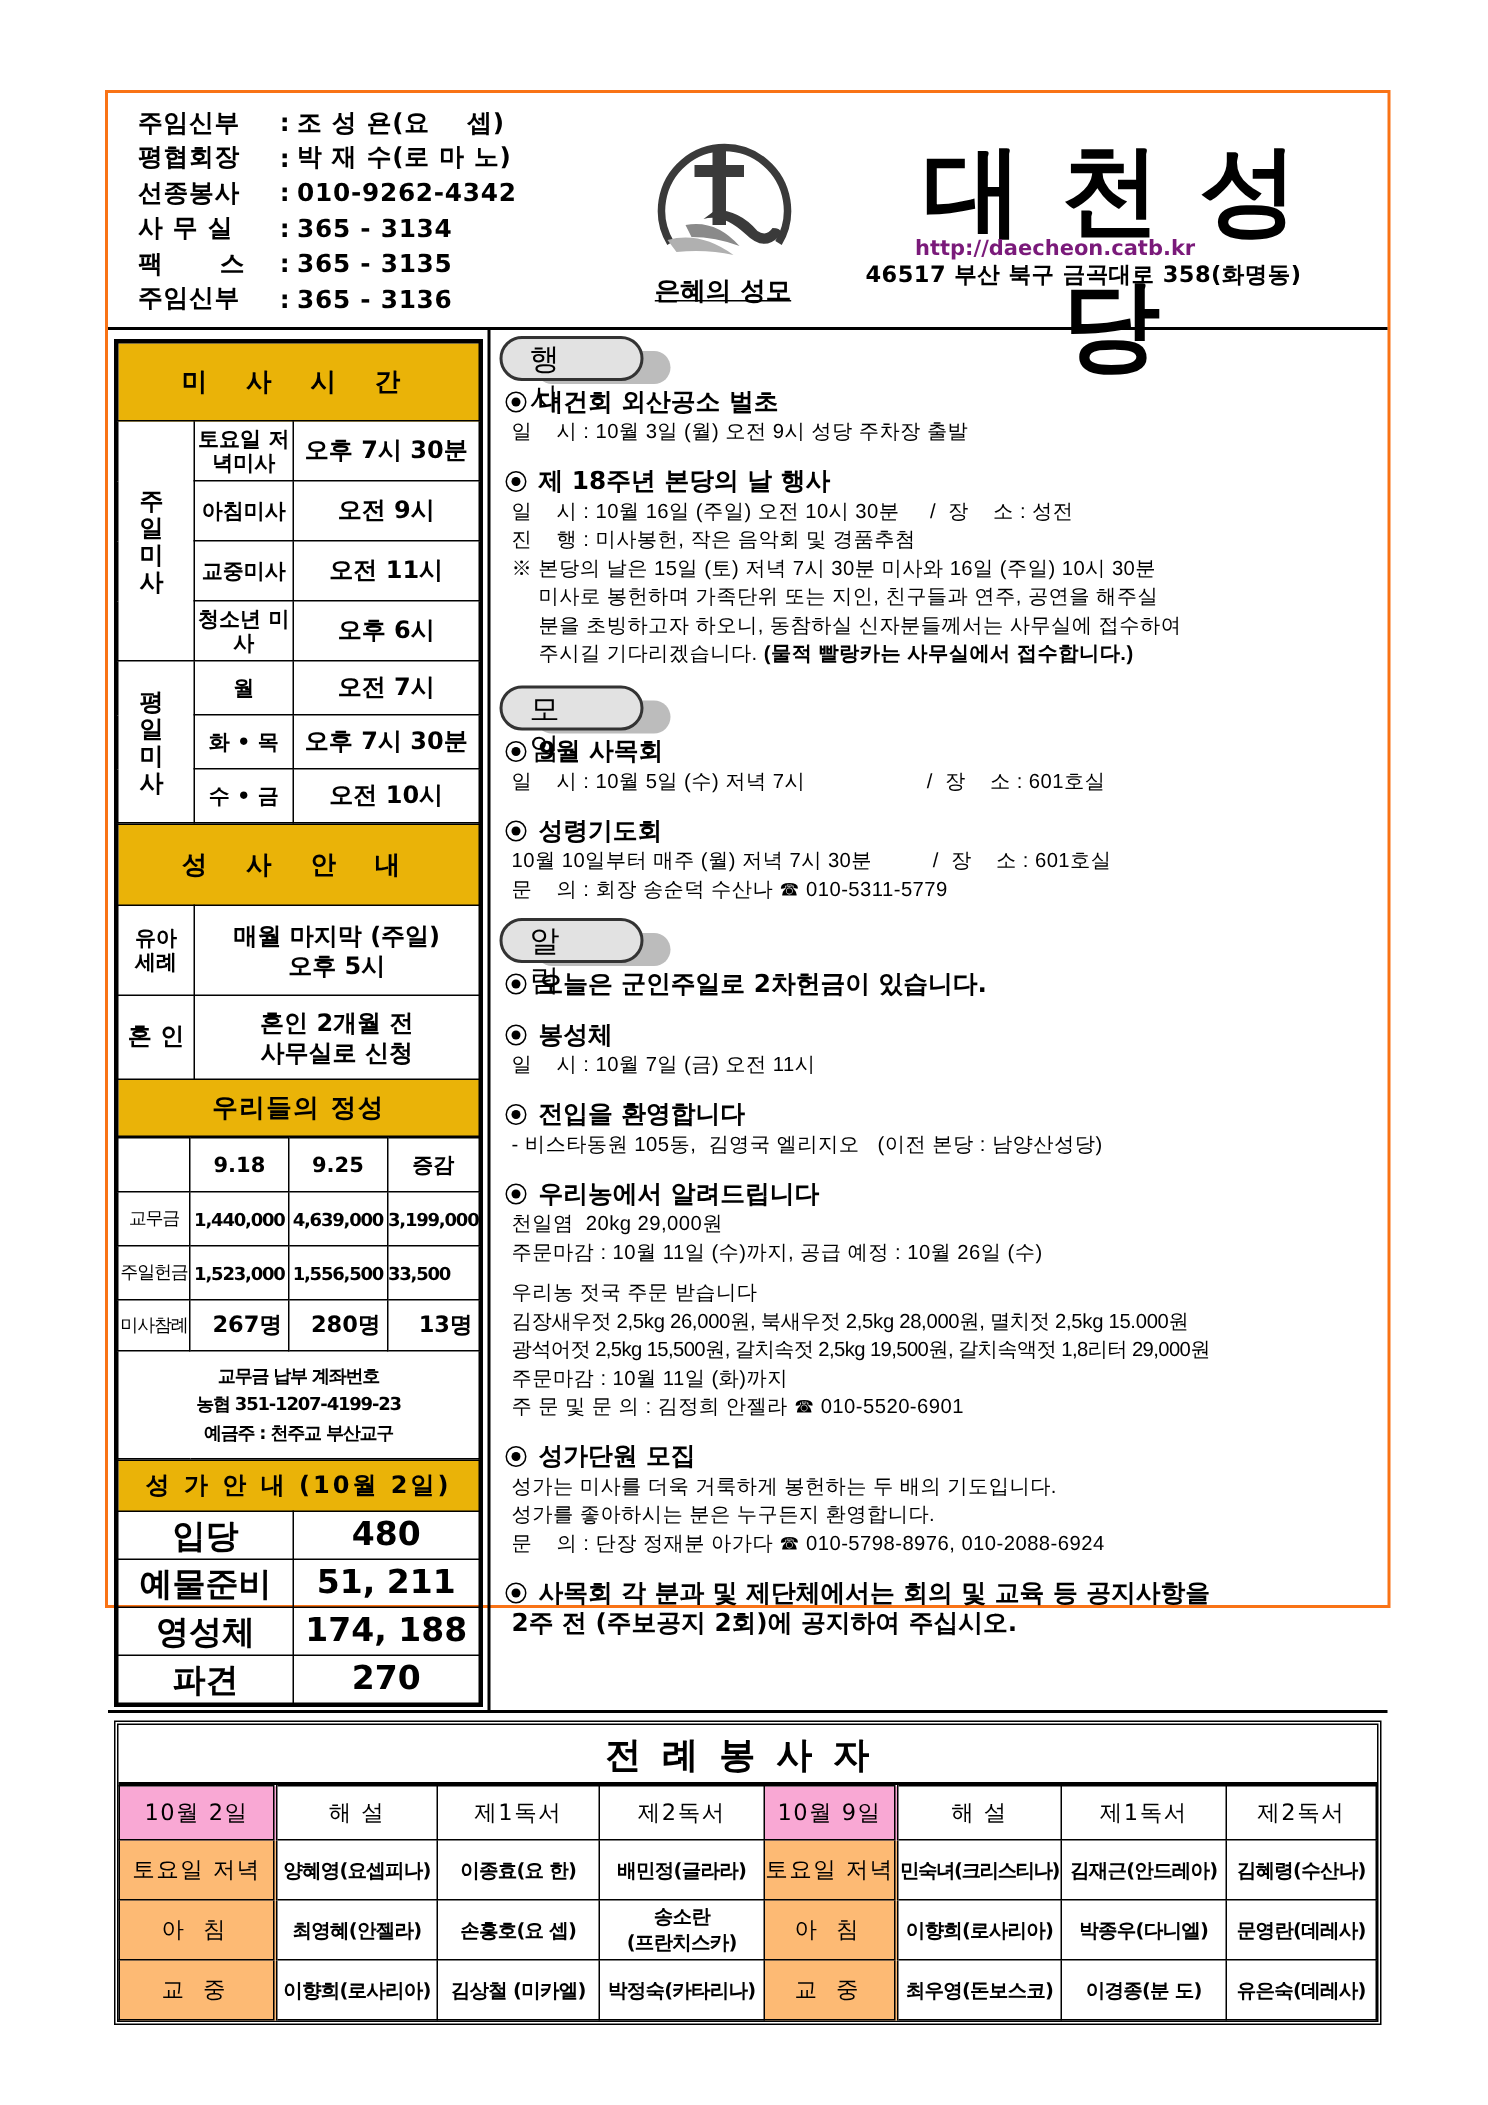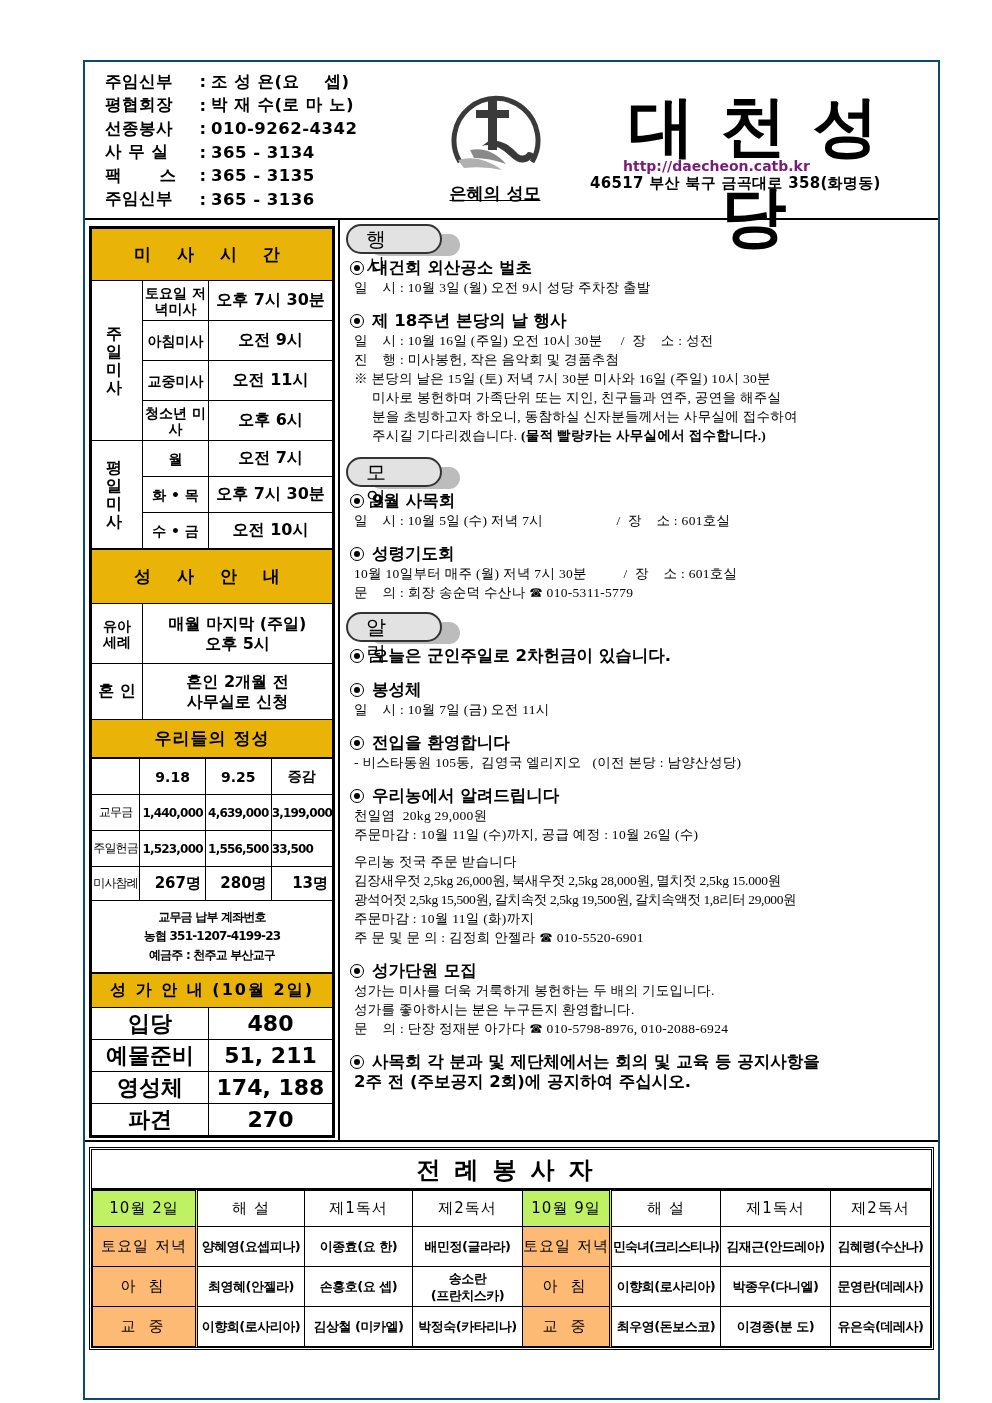--- a/index.html
+++ b/index.html
@@ -1,21 +1,21 @@
 <!DOCTYPE html>
 <html><head>
 <meta charset="utf-8">
 <style>
   * { box-sizing: border-box; margin: 0; padding: 0; }
   html, body { width: 992px; height: 1403px; background: #ffffff; }
   body { font-family: "DejaVu Sans", sans-serif; color: #000; position: relative; }
 
   .page {
-    position: absolute; left: 83px; top: 60px; width: 857px; height: 1340px;
-    border: 2px solid #0c4a6e;
+    position: absolute; left: 70px; top: 60px; width: 857px; height: 1012px;
+    border: 2px solid #f97316;
   }
 
   
   .header { position: absolute; left: 0; top: 0; width: 853px; height: 158px; border-bottom: 2px solid #000; }
   .info { position: absolute; left: 20px; top: 8px; }
   .info-row { display: flex; height: 23.5px; align-items: center; font-size: 16.5px; font-weight: bold; letter-spacing: 0.5px; }
   .info-key { width: 90px; white-space: pre; }
   .info-colon { width: 16px; text-align: center; }
   .info-val { white-space: pre; }
 
@@ -45,34 +45,34 @@
 
   
   .right { position: absolute; left: 257px; top: 158px; width: 596px; height: 920px; }
   .pill-wrap { position: relative; height: 32px; margin-top: 10px; }
   .pill-shadow { position: absolute; left: 28px; top: 10px; width: 90px; height: 22px; border-radius: 12px; background: #bcbcbc; }
   .pill { position: absolute; left: 4px; top: 0; width: 96px; height: 30px; border: 2px solid #333; border-radius: 15px; background: #e2e2e2; font-size: 20px; letter-spacing: 18px; padding-left: 18px; line-height: 26px; }
   .item { margin-left: 8px; }
   .item-title { font-size: 16.5px; font-weight: bold; line-height: 20px; margin-top: 2px; display: flex; align-items: center; }
   .bullet { display: inline-block; width: 14px; height: 14px; border: 1.5px solid #000; border-radius: 50%; position: relative; margin-right: 8px; flex: none; }
   .bullet::after { content: ""; position: absolute; left: 2.5px; top: 2.5px; width: 6px; height: 6px; border-radius: 50%; background: #000; }
-  .line { font-size: 13.5px; line-height: 19px; padding-left: 4px; white-space: pre; font-family: Liberation Serif, serif; letter-spacing: 0.3px; }
+  .line { font-size: 13.5px; line-height: 19px; padding-left: 4px; white-space: pre; font-family: Liberation Sans, sans-serif; letter-spacing: 0.3px; }
   .line.indent { padding-left: 22px; }
   .line b { font-weight: bold; }
   .gap { height: 12px; }
   .gap-s { height: 8px; }
 
   
   .bottom { position: absolute; left: 0; top: 1078px; width: 853px; height: 210px; border-top: 2px solid #000; }
   .bt-wrap { position: absolute; left: 4px; top: 5px; width: 845px; border: 3px double #000; }
   .bt-title { height: 40px; border-bottom: 2px solid #000; text-align: center; font-size: 24px; font-weight: bold; letter-spacing: 14px; line-height: 40px; }
   .bt { width: 100%; table-layout: fixed; }
   .bt td { border: 1px solid #000; text-align: center; vertical-align: middle; height: 40px; font-size: 13px; font-weight: bold; letter-spacing: -0.5px; }
   .bt td.hdr { font-size: 15px; font-weight: normal; letter-spacing: 1px; height: 36px; }
-  .bt td.date { background: #bef264; font-size: 15px; font-weight: normal; letter-spacing: 1px; border-right: 3px double #000; }
+  .bt td.date { background: #f9a8d4; font-size: 15px; font-weight: normal; letter-spacing: 1px; border-right: 3px double #000; }
   .bt td.rl { background: #fdba74; font-size: 15px; font-weight: normal; letter-spacing: 4px; border-right: 3px double #000; }
   .bt td.rl.wide { letter-spacing: 1px; }
   .bt td.two { line-height: 17px; }
 </style>
 </head>
 <body>
 
 <div class="page">
 
   <div class="header">

